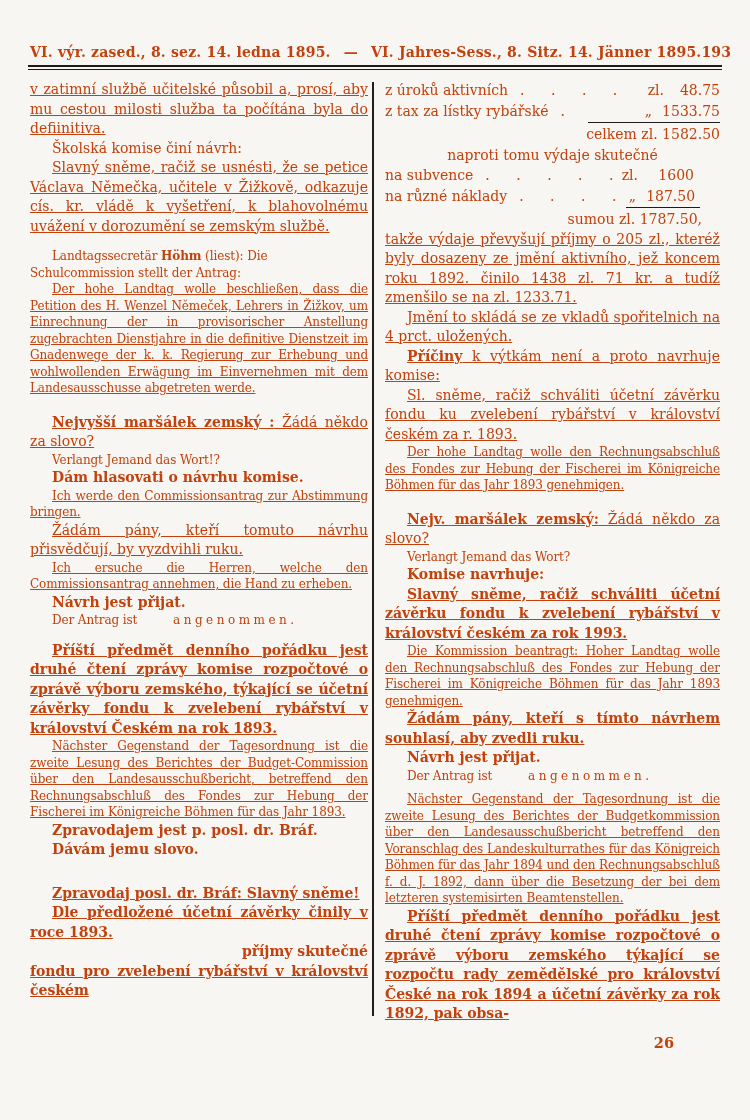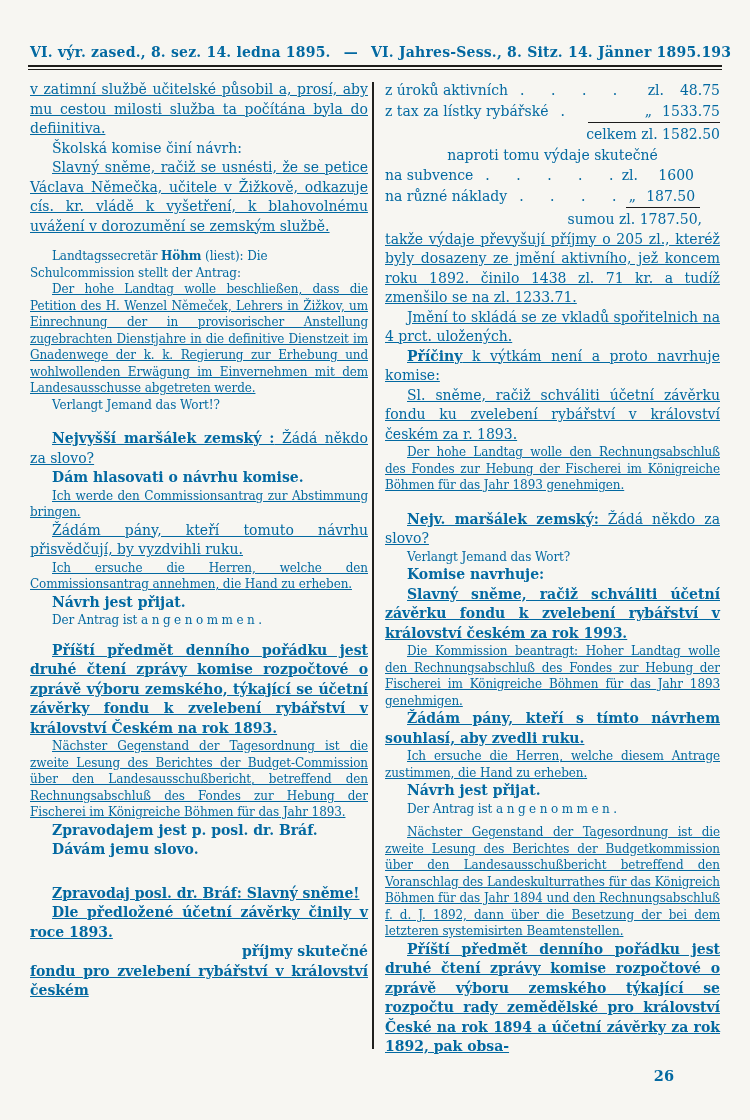--- a/index.html
+++ b/index.html
@@ -1,18 +1,18 @@
 <!DOCTYPE html>
 <html><head>
 <meta charset="utf-8">
 <style>
   html,body { margin:0; padding:0; background:#e8e6e1; }
   .page {
     position:relative; width:750px; height:1120px; margin:0 auto;
-    background:#f7f6f2; color:#0369a1; overflow:hidden;
+    background:#f7f6f2; color:#c2410c; overflow:hidden;
     font-family:"DejaVu Serif","Liberation Serif",serif;
   }
   
   .header {
     display:flex; justify-content:space-between; align-items:baseline;
     padding:44px 30px 5px 30px; font-size:14px; font-weight:700; letter-spacing:.2px;
     white-space:nowrap;
   }
   .h-sep { padding:0 8px; }
   .double-rule { margin:0 28px; height:2px; border-top:2.5px solid #1d1c1a; border-bottom:1px solid #1d1c1a; }
@@ -23,21 +23,21 @@
   .divider { width:2px; background:#201f1d; margin:2px 11px 36px 4px; }
   .col-right { flex:1; min-width:0; }
   
   .para { margin:0; }
   .justify { text-align:justify;text-decoration:underline; }
   .indent { text-indent:22px; }
   .center { text-align:right; }
   .bold { font-weight:700; }
   b { font-weight:700; }
   .fraktur { font-size:12px; line-height:16.5px; letter-spacing:-.1px; }
-  .spread { letter-spacing:3.5px; }
+  .spread { letter-spacing:3.5px;margin-left:32px; }
   .gap-sm { margin-top:7px; }
   .gap-md { margin-top:12px; }
   .gap-lg { margin-top:16px; }
   .gap-xl { margin-top:24px; }
   
   .ledger { line-height:20.5px; }
   .lrow { display:flex; align-items:flex-start; }
   .lrow.inset { padding-right:26px; }
   .ll { white-space:nowrap; }
   .ldots { flex:1 1 auto; overflow:hidden; white-space:nowrap; letter-spacing:11px; padding-left:12px; }
@@ -68,22 +68,22 @@
   <div class="double-rule"></div>
 
   <div class="columns">
 
     <div class="col col-left">
       <p class="para justify">v zatimní službě učitelské působil a, prosí, aby mu cestou milosti služba ta počítána byla do defiinitiva.</p>
       <p class="para indent">Školská komise činí návrh:</p>
       <p class="para indent justify">Slavný sněme, račiž se usnésti, že se petice Václava Němečka, učitele v Žižkově, odkazuje cís. kr. vládě k vyšetření, k blahovolnému uvážení v dorozumění se zemským službě.</p>
       <p class="para indent fraktur gap-md"><span>Landtagssecretär </span><b>Höhm</b><span> (liest): Die Schulcommission stellt der Antrag:</span></p>
       <p class="para indent justify fraktur">Der hohe Landtag wolle beschließen, dass die Petition des H. Wenzel Němeček, Lehrers in Žižkov, um Einrechnung der in provisorischer Anstellung zugebrachten Dienstjahre in die definitive Dienstzeit im Gnadenwege der k. k. Regierung zur Erhebung und wohlwollenden Erwägung im Einvernehmen mit dem Landesausschusse abgetreten werde.</p>
+      <p class="para indent justify gap-lg"><b>Nejvyšší maršálek zemský :</b><span> Žádá někdo za slovo?</span></p>
       <p class="para indent fraktur">Verlangt Jemand das Wort!?</p>
-      <p class="para indent justify gap-lg"><b>Nejvyšší maršálek zemský :</b><span> Žádá někdo za slovo?</span></p>
       <p class="para indent bold">Dám hlasovati o návrhu komise.</p>
       <p class="para indent justify fraktur">Ich werde den Commissionsantrag zur Abstimmung bringen.</p>
       <p class="para indent justify">Žádám pány, kteří tomuto návrhu přisvědčují, by vyzdvihli ruku.</p>
       <p class="para indent justify fraktur">Ich ersuche die Herren, welche den Commissionsantrag annehmen, die Hand zu erheben.</p>
       <p class="para indent bold">Návrh jest přijat.</p>
       <p class="para indent fraktur"><span>Der Antrag ist </span><span class="spread">angenommen.</span></p>
       <p class="para indent justify bold gap-md">Příští předmět denního pořádku jest druhé čtení zprávy komise rozpočtové o zprávě výboru zemského, týkající se účetní závěrky fondu k zvelebení rybářství v království Českém na rok 1893.</p>
       <p class="para indent justify fraktur">Nächster Gegenstand der Tagesordnung ist die zweite Lesung des Berichtes der Budget-Commission über den Landesausschußbericht, betreffend den Rechnungsabschluß des Fondes zur Hebung der Fischerei im Königreiche Böhmen für das Jahr 1893.</p>
       <p class="para indent bold">Zpravodajem jest p. posl. dr. Bráf.</p>
       <p class="para indent bold">Dávám jemu slovo.</p>
@@ -143,21 +143,20 @@
       <p class="para indent justify">Jmění to skládá se ze vkladů spořitelnich na 4 prct. uložených.</p>
       <p class="para indent justify"><b>Příčiny</b><span> k výtkám není a proto navrhuje komise:</span></p>
       <p class="para indent justify">Sl. sněme, račiž schváliti účetní závěrku fondu ku zvelebení rybářství v království českém za r. 1893.</p>
       <p class="para indent justify fraktur">Der hohe Landtag wolle den Rechnungsabschluß des Fondes zur Hebung der Fischerei im Königreiche Böhmen für das Jahr 1893 genehmigen.</p>
       <p class="para indent justify gap-lg"><b>Nejv. maršálek zemský:</b><span> Žádá někdo za slovo?</span></p>
       <p class="para indent fraktur">Verlangt Jemand das Wort?</p>
       <p class="para indent bold">Komise navrhuje:</p>
       <p class="para indent justify bold">Slavný sněme, račiž schváliti účetní závěrku fondu k zvelebení rybářství v království českém za rok 1993.</p>
       <p class="para indent justify fraktur">Die Kommission beantragt: Hoher Landtag wolle den Rechnungsabschluß des Fondes zur Hebung der Fischerei im Königreiche Böhmen für das Jahr 1893 genehmigen.</p>
       <p class="para indent justify bold">Žádám pány, kteří s tímto návrhem souhlasí, aby zvedli ruku.</p>
-      <p class="para indent justify fraktur">Ich ersuche die Herren, welche diesem Antrage zustimmen, die Hand zu erheben.</p>
       <p class="para indent bold">Návrh jest přijat.</p>
       <p class="para indent fraktur"><span>Der Antrag ist </span><span class="spread">angenommen.</span></p>
       <p class="para indent justify fraktur gap-sm">Nächster Gegenstand der Tagesordnung ist die zweite Lesung des Berichtes der Budgetkommission über den Landesausschußbericht betreffend den Voranschlag des Landeskulturrathes für das Königreich Böhmen für das Jahr 1894 und den Rechnungsabschluß f. d. J. 1892, dann über die Besetzung der bei dem letzteren systemisirten Beamtenstellen.</p>
       <p class="para indent justify bold">Příští předmět denního pořádku jest druhé čtení zprávy komise rozpočtové o zprávě výboru zemského týkající se rozpočtu rady zemědělské pro království České na rok 1894 a účetní závěrky za rok 1892, pak obsa-</p>
       <div class="sheet-num">26</div>
     </div>
 
   </div>
 </div>
 

